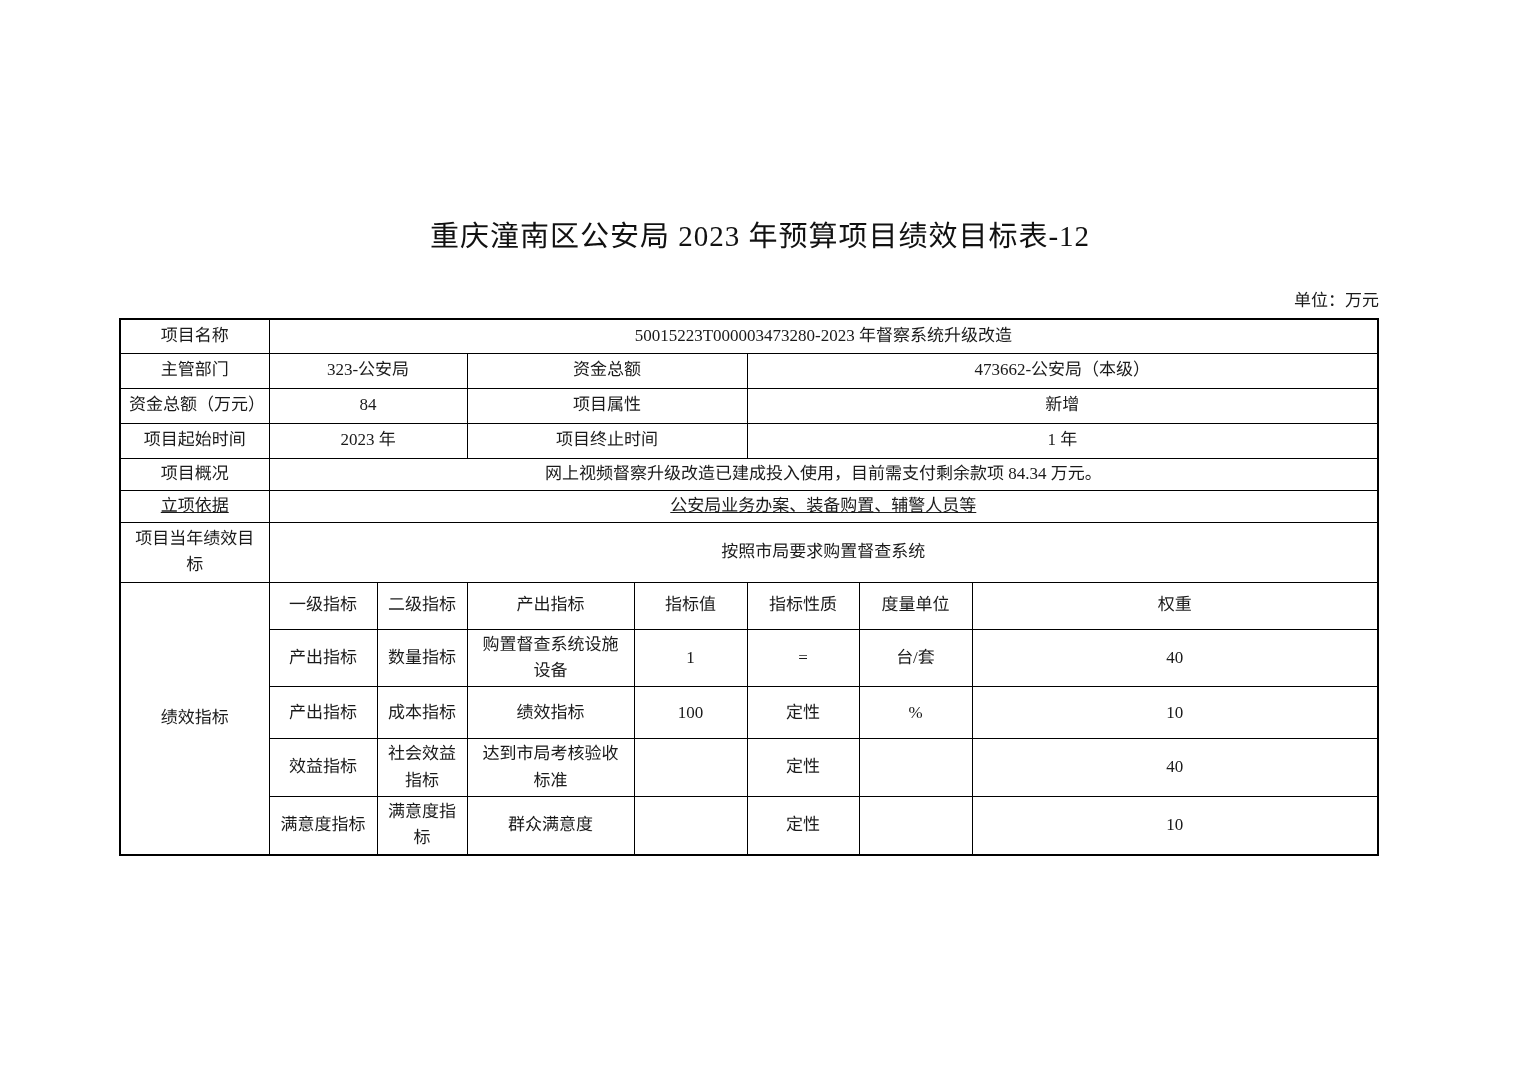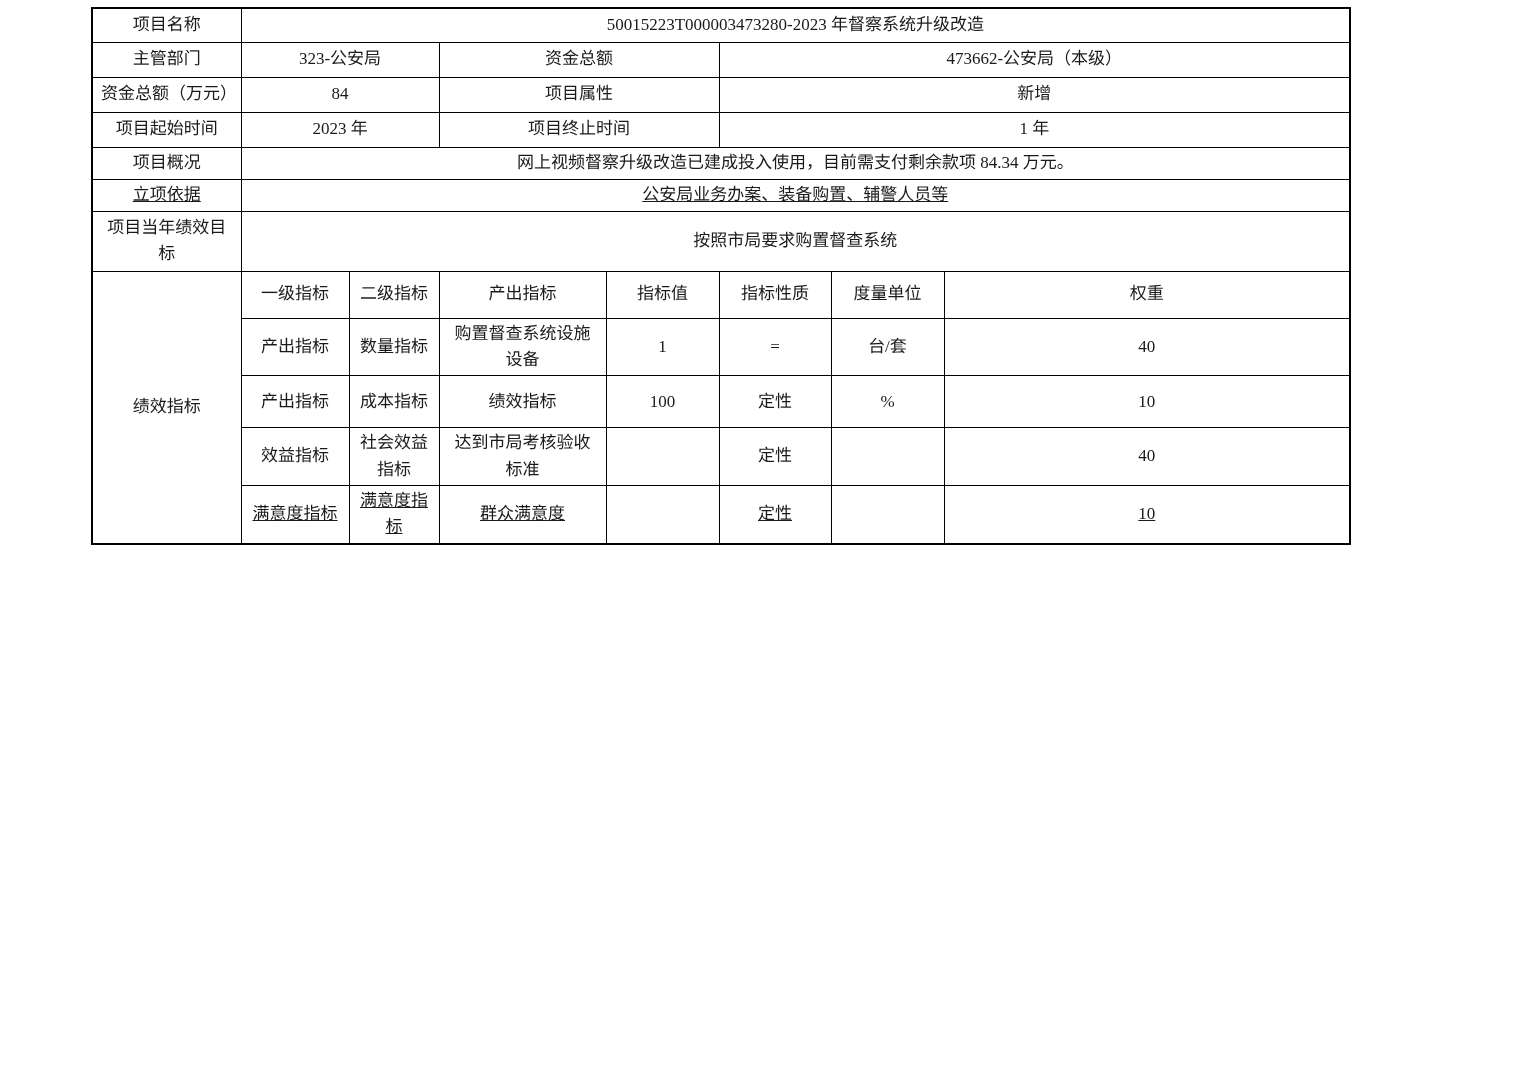--- a/index.html
+++ b/index.html
@@ -25,21 +25,21 @@
     color: #111111;
   }
   .unit-row {
     width: 1385px;
     margin-top: 32px;
     text-align: right;
     padding-right: 6px;
     font-size: 17px;
   }
   table.main {
-    margin: 7px 0 0 91px;
+    margin: 7px 0 0 119px;
     width: 1258px;
     border-collapse: collapse;
     table-layout: fixed;
     border: 2px solid #000000;
     font-size: 17px;
   }
   table.main td {
     border: 1px solid #000000;
     padding: 2px 8px;
     line-height: 1.55;
@@ -55,28 +55,30 @@
   tr.r-dept  { height: 35px; }
   tr.r-fund  { height: 35px; padding-left: 45px; }
   tr.r-time  { height: 35px; }
   tr.r-ov    { height: 32px; }
   tr.r-basis { height: 32px; text-decoration: underline; }
   tr.r-goal  { height: 60px; }
   tr.r-ihead { height: 47px; }
   tr.r-i1    { height: 55px; }
   tr.r-i2    { height: 52px; }
   tr.r-i3    { height: 56px; }
-  tr.r-i4    { height: 56px; text-decoration: underline; }
+  tr.r-i4    { height: 56px; }
 </style>
 </head>
 <body>
 
 <div class="page">
 
+  <div class="doc-title">重庆潼南区公安局 2023 年预算项目绩效目标表-12</div>
 
+  <div class="unit-row">单位：万元</div>
 
   <table class="main">
     <colgroup>
       <col style="width:149px">
         <col style="width:108px">
         <col style="width:90px">
         <col style="width:167px">
       <col style="width:113px">
         <col style="width:112px">
         <col style="width:113px">

